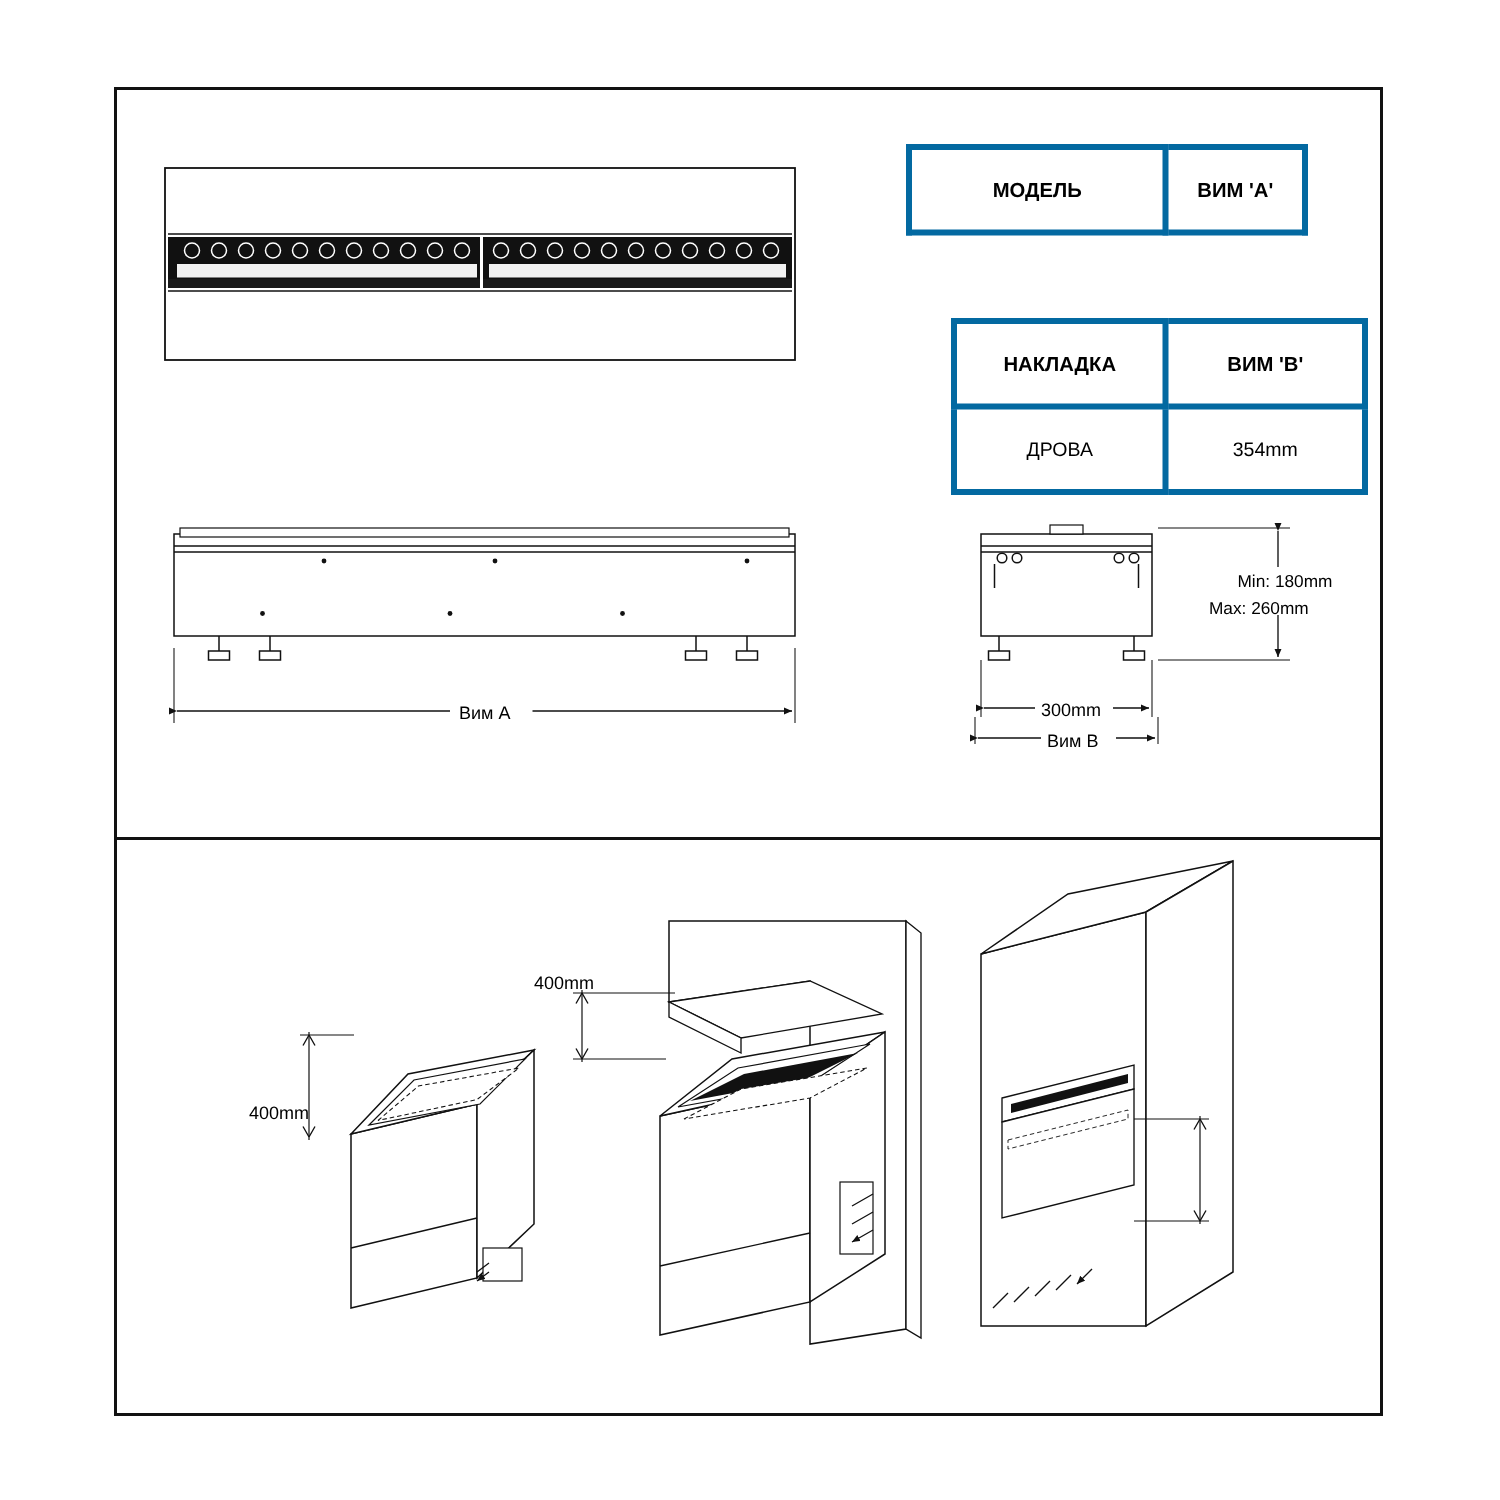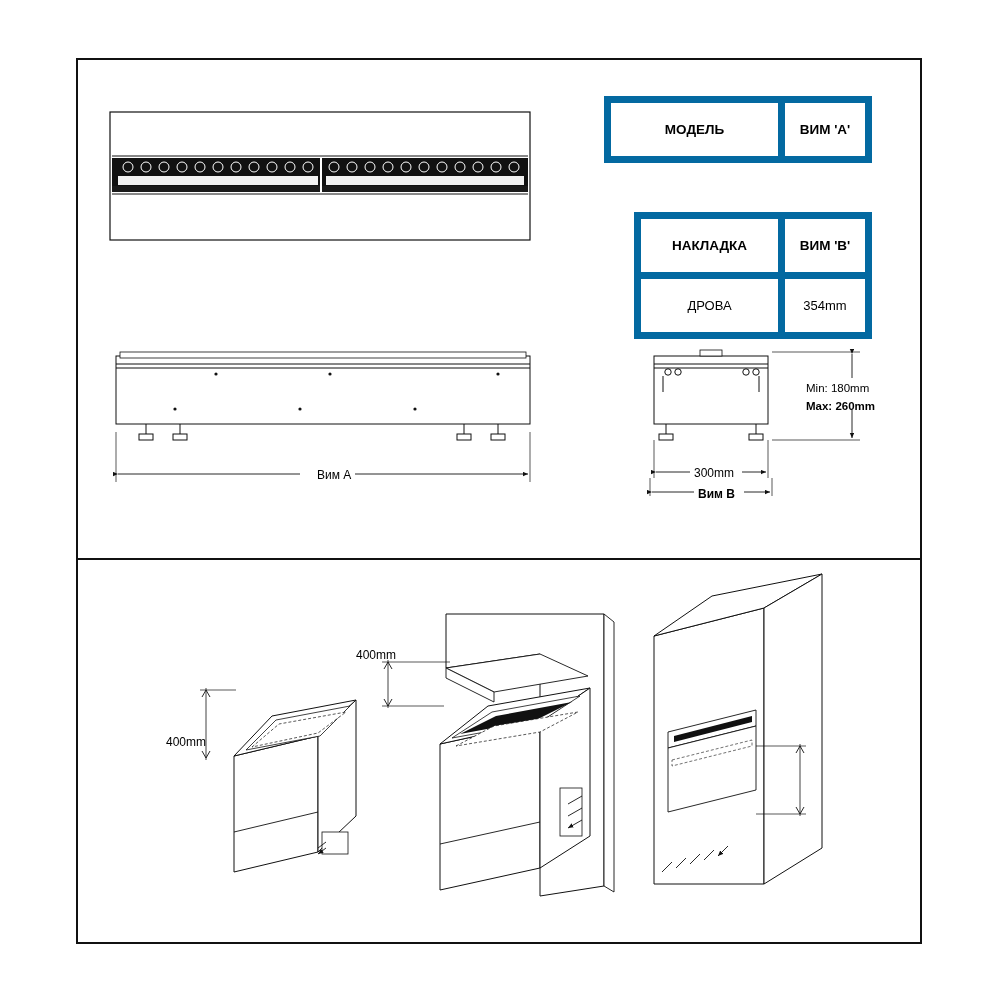--- a/index.html
+++ b/index.html
@@ -4,25 +4,25 @@
 <style>
   html,body{margin:0;padding:0;background:#ffffff;}
   body{width:1000px;height:1000px;font-family:"Liberation Sans",sans-serif;color:#000;}
   .page{position:relative;width:1000px;height:1000px;overflow:hidden;}
   .frame{position:absolute;left:76px;top:58px;width:846px;height:886px;border:2px solid #111;box-sizing:border-box;}
   .divider{position:absolute;left:76px;top:558px;width:846px;height:0;border-top:2px solid #111;}
   svg{display:block;}
   .svgroot{position:absolute;left:0;top:0;width:1000px;height:1000px;pointer-events:none;}
   
   table{border-collapse:collapse;position:absolute;font-size:13px;}
-  table td,table th{border:7px solid #0369a1;text-align:center;padding:19px 6px;font-weight:normal;}
+  table td,table th{border:4px solid #0369a1;text-align:center;padding:19px 6px;font-weight:normal;}
   table th{font-weight:bold;font-size:13.5px;}
   #tableA{left:604px;top:96px;width:268px;}
   #tableA td:first-child,#tableA th:first-child{width:155px;}
-  #tableB{left:634px;top:212px;width:238px;}
+  #tableB{left:634px;top:212px;width:278px;}
   #tableB td:first-child,#tableB th:first-child{width:125px;}
   .lbl{position:absolute;font-size:11.5px;white-space:nowrap;}
   .lbl.b{font-size:12px;}
 </style>
 </head>
 <body>
 
 <div class="page">
 
   <div class="frame"></div>
@@ -43,25 +43,25 @@
       <th>НАКЛАДКА</th>
       <th>ВИМ 'B'</th>
     </tr>
     <tr>
       <td>ДРОВА</td>
       <td>354mm</td>
     </tr>
   </tbody>
     </table>
 
-  <div class="lbl" style="left:806px;top:382px;">Min: 180mm</div>
-  <div class="lbl" style="left:806px;top:400px;font-weight:bold;">Max: 260mm</div>
+  <div class="lbl" style="left:825px;top:382px;">Min: 180mm</div>
+  <div class="lbl" style="left:806px;top:400px;">Max: 260mm</div>
   <div class="lbl b" style="left:694px;top:466px;">300mm</div>
-  <div class="lbl b" style="left:698px;top:487px;font-weight:bold;">Вим B</div>
-  <div class="lbl b" style="left:317px;top:468px;">Вим A</div>
+  <div class="lbl b" style="left:698px;top:487px;">Вим B</div>
+  <div class="lbl b" style="left:306px;top:468px;">Вим A</div>
 
   <div class="lbl b" style="left:166px;top:735px;">400mm</div>
   <div class="lbl b" style="left:356px;top:648px;">400mm</div>
   <div class="lbl b" style="left:777px;top:772px;">400mm</div>
 
   <svg class="svgroot" viewBox="0 0 1000 1000" xmlns="http://www.w3.org/2000/svg">
     <defs>
       <marker id="arr" markerWidth="8" markerHeight="8" refX="7" refY="3" orient="auto">
         <path d="M0,0 L7,3 L0,6 z" fill="#111"></path>
       </marker>

